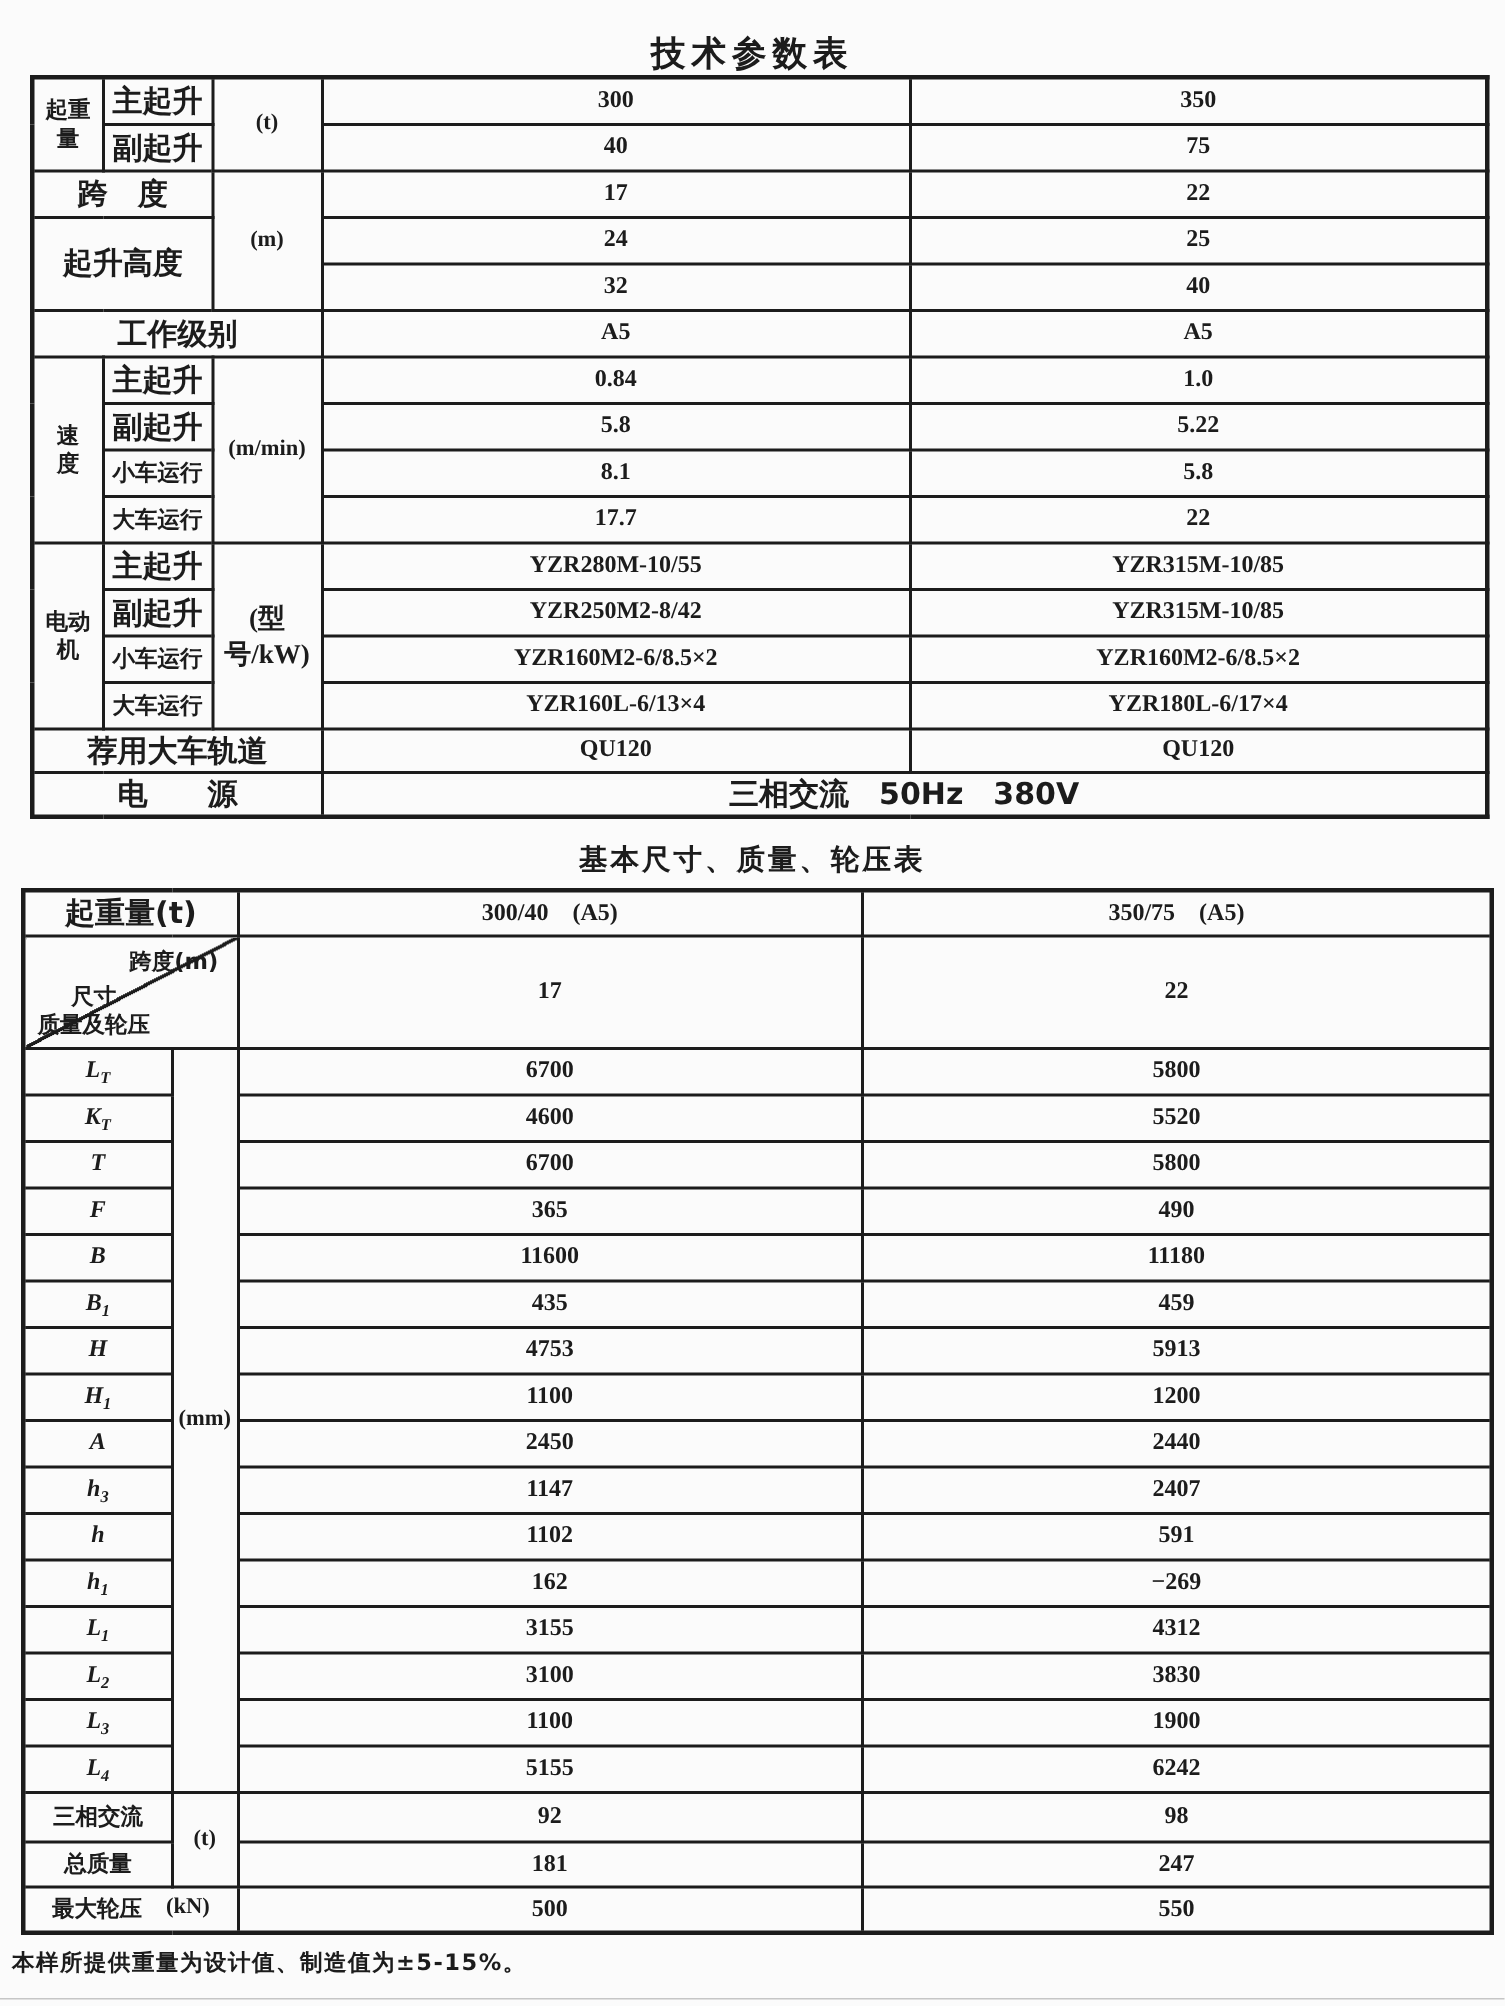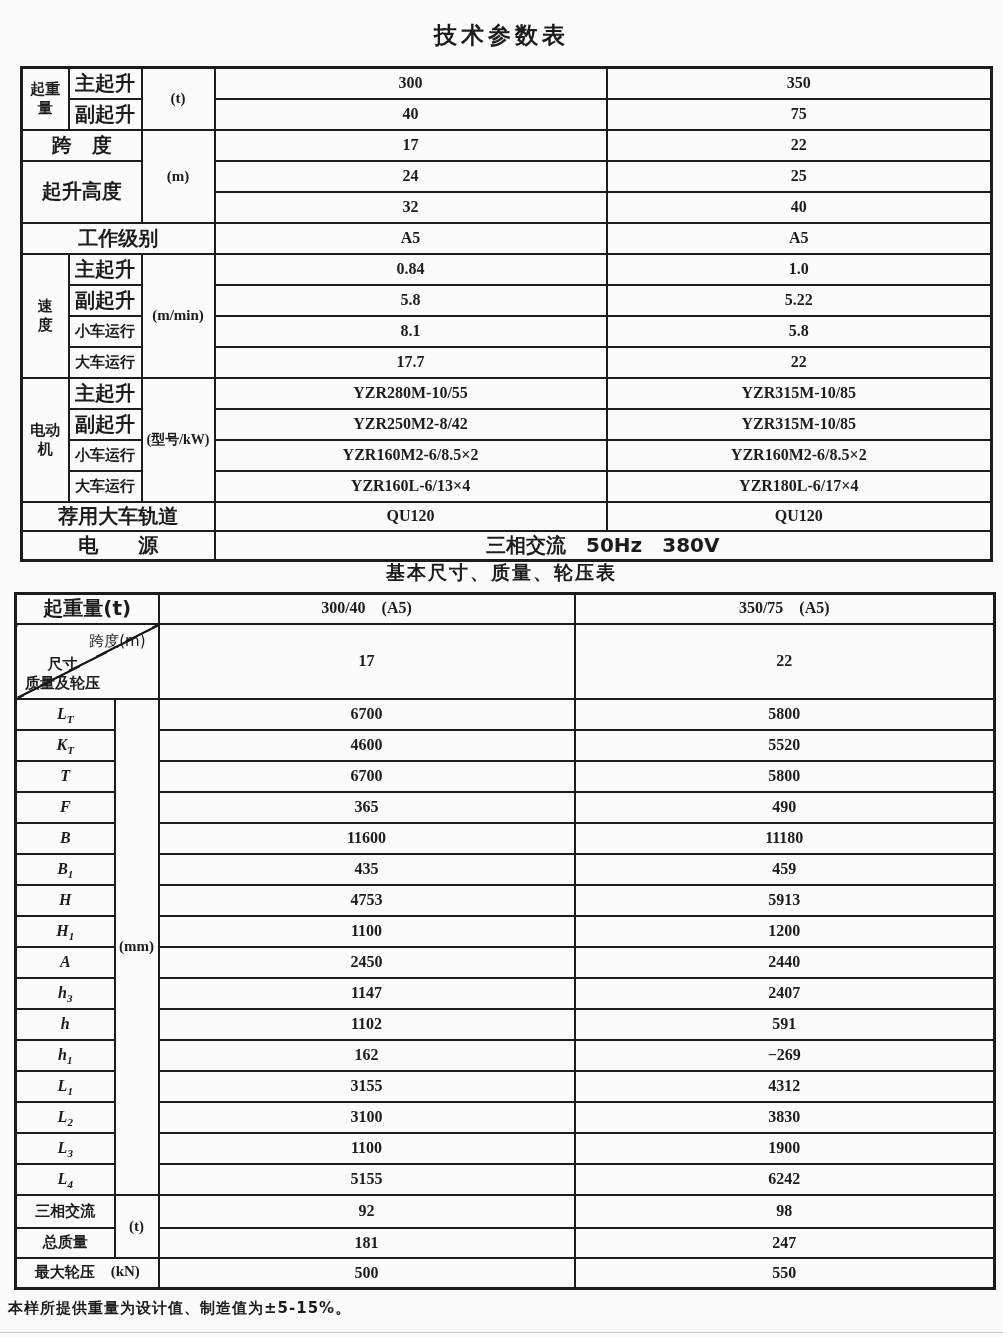--- a/index.html
+++ b/index.html
@@ -23,21 +23,21 @@
     table-layout:fixed;
     border:3px solid #1c1c1c;
   }
   td{
     border:2px solid #1c1c1c;
     padding:0;
     text-align:center;
     vertical-align:middle;
     overflow:hidden;
   }
-  .t1{position:absolute;left:20px;top:66px;width:970px;}
+  .t1{position:absolute;left:20px;top:50px;width:970px;}
   .t2{position:absolute;left:14px;top:592px;width:979px;}
 
   tr.h31{height:31px;}
   tr.h23{height:23px;}
   tr.h30{height:30px;}
   tr.h33{height:33px;}
   tr.h75{height:75px;}
 
   .zh{font-size:20px;font-weight:700;}
   .zh-s{font-size:15px;font-weight:700;}
@@ -47,21 +47,21 @@
   .dim sub{font-size:11px;line-height:0;}
 
   .diag{
     position:relative;
     background-image:linear-gradient(to bottom right,
       transparent calc(50% - 1.2px),
       #1c1c1c calc(50% - 1.2px),
       #1c1c1c calc(50% + 1.2px),
       transparent calc(50% + 1.2px));
   }
-  .diag-top{position:absolute;top:7px;right:12px;font-size:15px;font-weight:400;}
+  .diag-top{position:absolute;top:7px;right:12px;font-size:15px;font-weight:700;}
   .diag-bottom{position:absolute;left:8px;bottom:5px;text-align:center;font-size:15px;font-weight:700;line-height:1.25;}
 
   .wheel-flex{display:flex;justify-content:center;gap:16px;}
 
   .footnote{
     position:absolute;left:8px;top:1299px;
     font-size:15px;font-weight:600;letter-spacing:1px;
   }
   .bottom-artifact{
     position:absolute;left:0;top:1332px;width:1003px;height:1px;
@@ -132,21 +132,21 @@
       <td class="val">5.8</td>
     </tr>
     <tr class="h31">
       <td class="zh-s">大车运行</td>
       <td class="val">17.7</td>
       <td class="val">22</td>
     </tr>
     <tr class="h31">
       <td rowspan="4" class="zh-s">电动机</td>
       <td class="zh">主起升</td>
-      <td rowspan="4" class="unit" style="font-size:14px">(型号/kW)</td>
+      <td rowspan="4" class="unit" style="font-size:18px">(型号/kW)</td>
       <td class="val">YZR280M-10/55</td>
       <td class="val">YZR315M-10/85</td>
     </tr>
     <tr class="h31">
       <td class="zh">副起升</td>
       <td class="val">YZR250M2-8/42</td>
       <td class="val">YZR315M-10/85</td>
     </tr>
     <tr class="h31">
       <td class="zh-s">小车运行</td>

